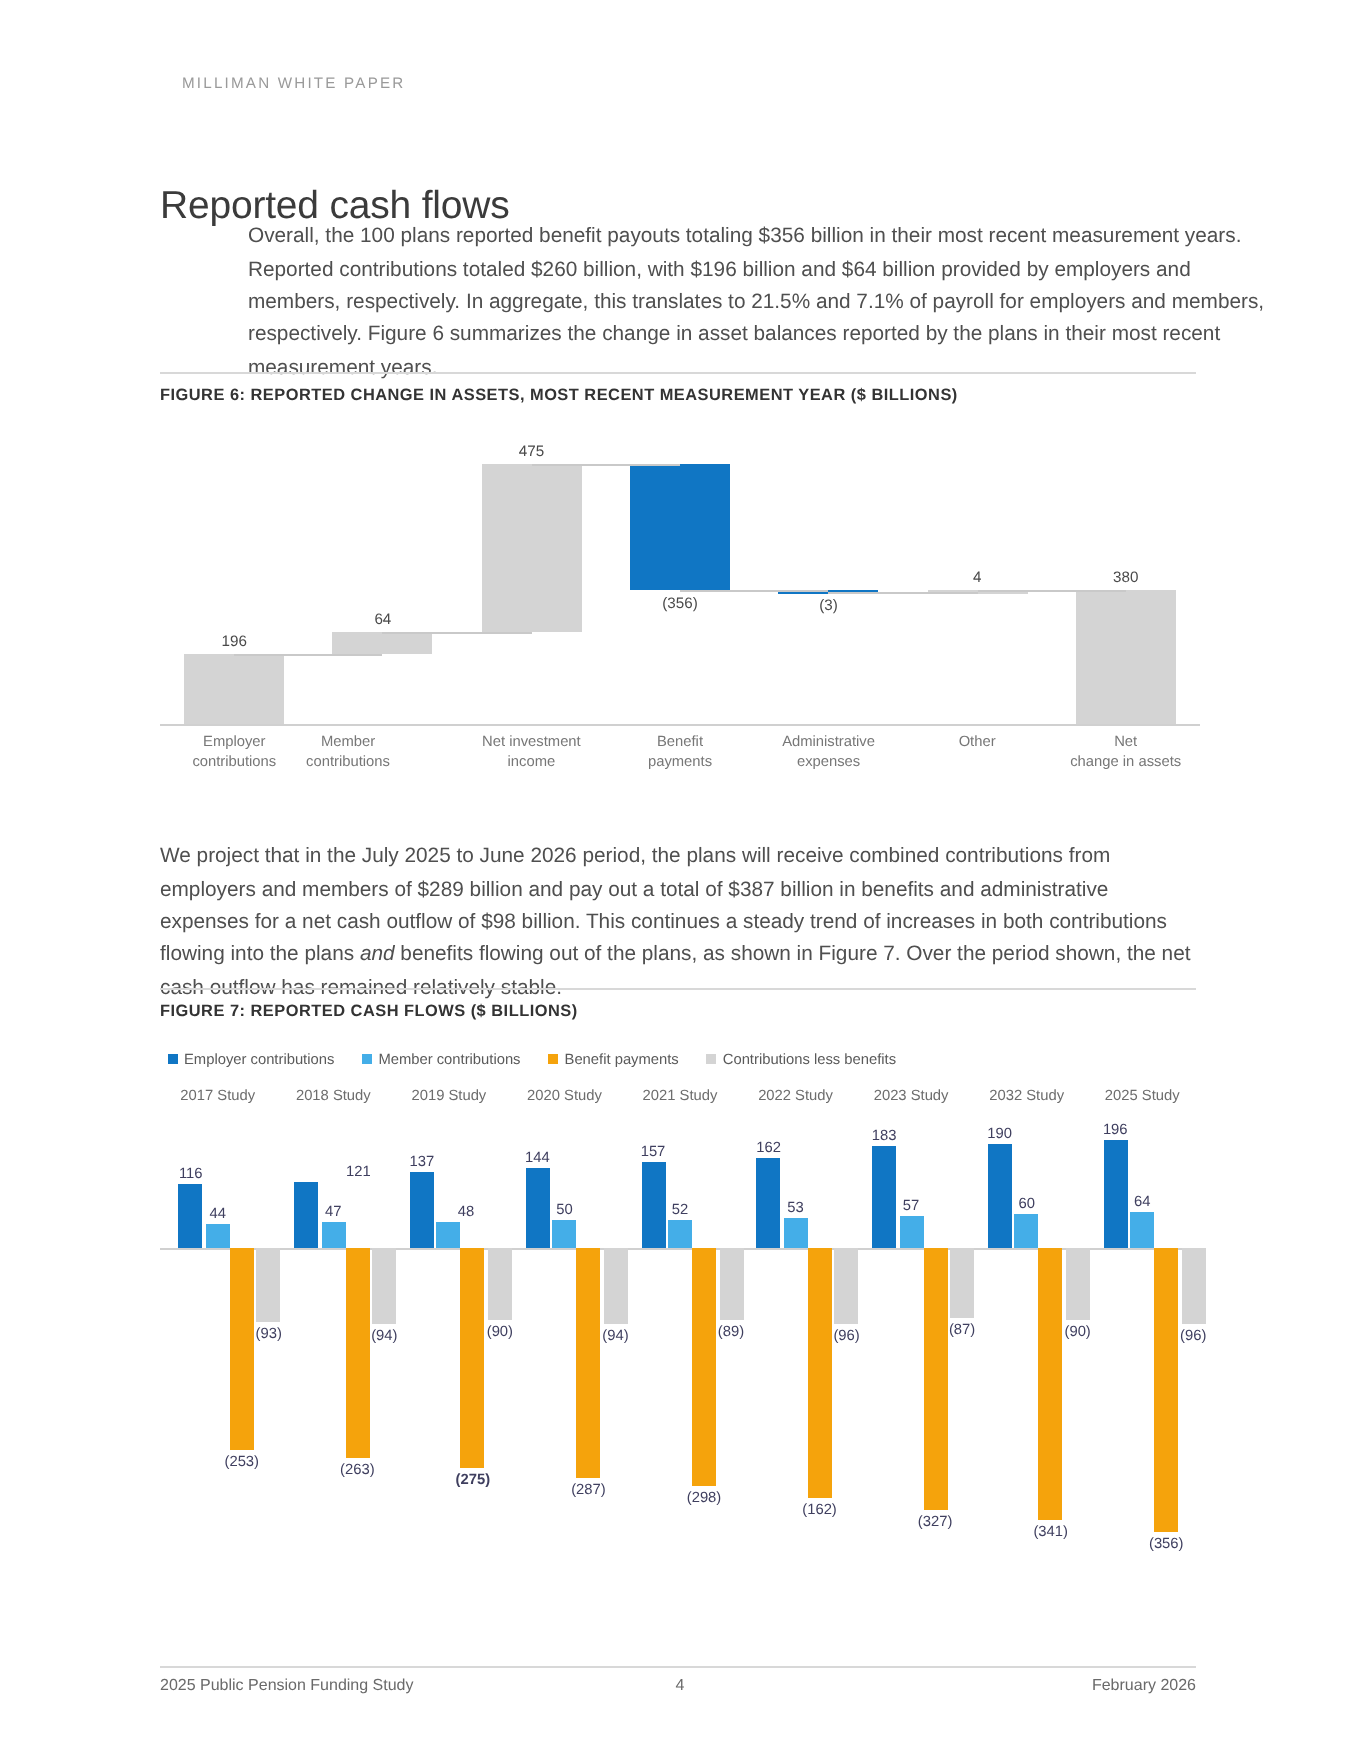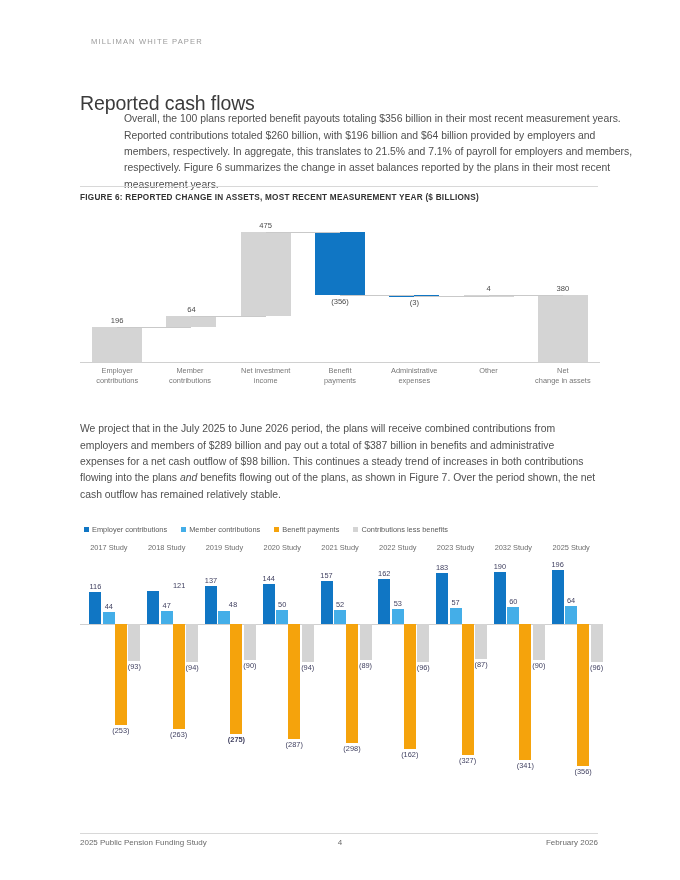--- a/index.html
+++ b/index.html
@@ -238,21 +238,21 @@
       <div class="connector" style="left: 185.714px; top: 22.4079px; width: 74.2857px;"></div>
       <div class="connector" style="left: 260px; top: 85.1763px; width: 74.2857px;"></div>
       <div class="connector" style="left: 334.286px; top: 85.7053px; width: 74.2857px;"></div>
       <div class="connector" style="left: 408.571px; top: 85px; width: 74.2857px;"></div>
     </div>
   <div id="fig6-axis">
       <div class="axis-cat" style="left: 37.1429px; top: 2px; width: 94.2857px; margin-left: 0px; transform: translateX(-50%);">
         <div>Employer</div>
         <div>contributions</div>
       </div>
-      <div class="axis-cat" style="left: 110px; top: 2px; width: 94.2857px; margin-left: 0px; transform: translateX(-50%);">
+      <div class="axis-cat" style="left: 94px; top: 2px; width: 94.2857px; margin-left: 0px; transform: translateX(-50%);">
         <div>Member</div>
         <div>contributions</div>
       </div>
       <div class="axis-cat" style="left: 185.714px; top: 2px; width: 94.2857px; margin-left: 0px; transform: translateX(-50%);">
         <div>Net investment</div>
         <div>income</div>
       </div>
       <div class="axis-cat" style="left: 260px; top: 2px; width: 94.2857px; margin-left: 0px; transform: translateX(-50%);">
         <div>Benefit</div>
         <div>payments</div>
@@ -265,20 +265,24 @@
         <div>Other</div>
       </div>
       <div class="axis-cat" style="left: 482.857px; top: 2px; width: 94.2857px; margin-left: 0px; transform: translateX(-50%);">
         <div>Net</div>
         <div>change in assets</div>
       </div>
     </div>
 
   <p class="para" id="para-2">We project that in the July 2025 to June 2026 period, the plans will receive combined contributions from employers and members of $289 billion and pay out a total of $387 billion in benefits and administrative expenses for a net cash outflow of $98 billion. This continues a steady trend of increases in both contributions flowing into the plans <em>and</em> benefits flowing out of the plans, as shown in Figure 7. Over the period shown, the net cash outflow has remained relatively stable.</p>
 
+  <div class="fig-block" id="fig7-block">
+    <div class="fig-rule"></div>
+    <div class="fig-caption">FIGURE 7: REPORTED CASH FLOWS ($ BILLIONS)</div>
+  </div>
 
   <div id="fig7-legend">
       <div class="legend-item">
         <div class="legend-swatch" style="background: rgb(16, 118, 196);"></div>
         <span>Employer contributions</span>
       </div>
       <div class="legend-item">
         <div class="legend-swatch" style="background: rgb(68, 174, 232);"></div>
         <span>Member contributions</span>
       </div>
@@ -316,21 +320,21 @@
       <div class="val-label" style="left: 73.1667px; top: 20.581px; margin-left: 26px;">121</div>
       <div class="bar" style="left: 80.6667px; width: 12px; background: rgb(68, 174, 232); top: 51.019px; height: 12.981px;"></div>
       <div class="val-label" style="left: 86.6667px; top: 41.019px;">47</div>
       <div class="bar" style="left: 92.6667px; width: 12px; background: rgb(245, 163, 12); top: 64px; height: 105.2px;"></div>
       <div class="val-label" style="left: 98.6667px; top: 170.2px;">(263)</div>
       <div class="bar" style="left: 106.167px; width: 12px; background: rgb(212, 212, 212); top: 64px; height: 37.6px;"></div>
       <div class="val-label" style="left: 112.167px; top: 102.6px;">(94)</div>
       <div class="bar" style="left: 124.944px; width: 12px; background: rgb(16, 118, 196); top: 26.1619px; height: 37.8381px;"></div>
       <div class="val-label" style="left: 130.944px; top: 16.1619px;">137</div>
       <div class="bar" style="left: 138.444px; width: 12px; background: rgb(68, 174, 232); top: 50.7429px; height: 13.2571px;"></div>
-      <div class="val-label" style="left: 153px; top: 40.7429px; font-family: Liberation Mono, monospace;">48</div>
+      <div class="val-label" style="left: 153px; top: 40.7429px;">48</div>
       <div class="bar" style="left: 150.444px; width: 12px; background: rgb(245, 163, 12); top: 64px; height: 110px;"></div>
       <div class="val-label" style="left: 156.444px; top: 175px; font-weight: bold;">(275)</div>
       <div class="bar" style="left: 163.944px; width: 12px; background: rgb(212, 212, 212); top: 64px; height: 36px;"></div>
       <div class="val-label" style="left: 169.944px; top: 101px;">(90)</div>
       <div class="bar" style="left: 182.722px; width: 12px; background: rgb(16, 118, 196); top: 24.2286px; height: 39.7714px;"></div>
       <div class="val-label" style="left: 188.722px; top: 14.2286px;">144</div>
       <div class="bar" style="left: 196.222px; width: 12px; background: rgb(68, 174, 232); top: 50.1905px; height: 13.8095px;"></div>
       <div class="val-label" style="left: 202.222px; top: 40.1905px;">50</div>
       <div class="bar" style="left: 208.222px; width: 12px; background: rgb(245, 163, 12); top: 64px; height: 114.8px;"></div>
       <div class="val-label" style="left: 214.222px; top: 179.8px;">(287)</div>

